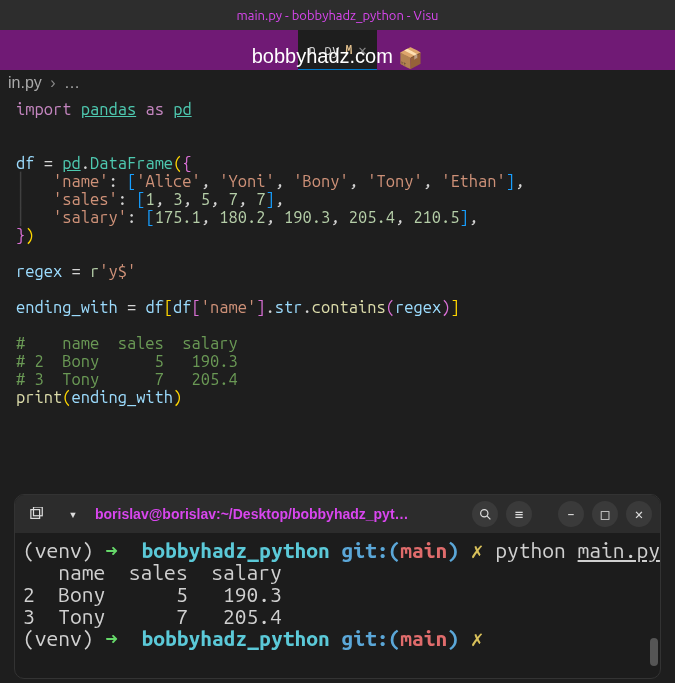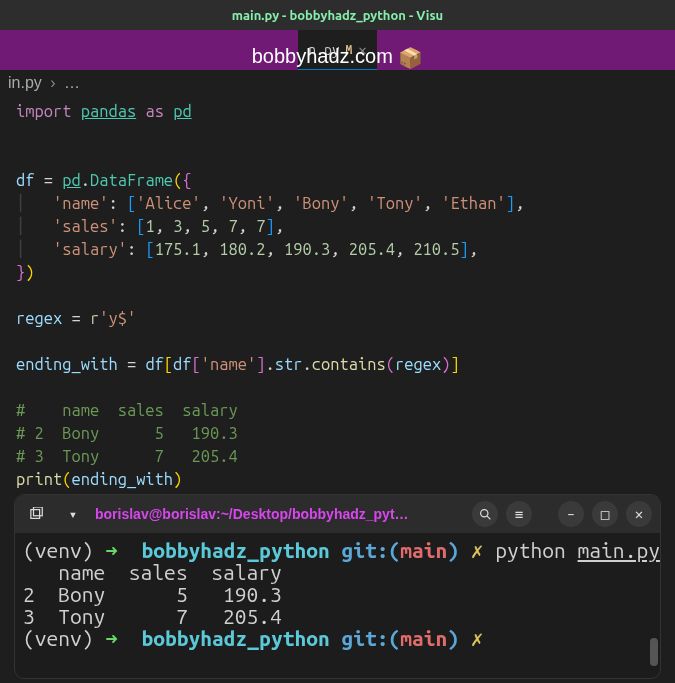--- a/index.html
+++ b/index.html
@@ -11,24 +11,23 @@
     color: #d4d4d4;
     overflow: hidden;
     position: relative;
   }
   .titlebar {
     height: 30px;
     background: #2d2d2d;
     display: flex;
     align-items: center;
     justify-content: center;
-    color: #86efac;
+    color: #d946ef;
     font-size: 13px;
     font-family: 'Ubuntu', sans-serif;
-    font-weight: bold;
   }
   .tabbar {
     height: 40px;
     background: #701a75;
     display: flex;
     align-items: center;
     justify-content: center;
   }
   .tab {
     display: flex;
@@ -59,21 +58,21 @@
   .breadcrumb {
     padding: 4px 8px;
     font-size: 16px;
     color: #aaa;
     font-family: sans-serif;
   }
   .breadcrumb .sep { margin: 0 4px; color: #888; }
   .editor {
     padding: 4px 16px;
     font-size: 16.5px;
-    line-height: 23px;
+    line-height: 18px;
     white-space: pre;
     font-family: 'Ubuntu Mono', 'Consolas', monospace;
   }
   .kw { color: #c586c0; }
   .mod { color: #4ec9b0; text-decoration: underline; }
   .as { color: #c586c0; }
   .var { color: #9cdcfe; }
   .eq { color: #d4d4d4; }
   .fn { color: #dcdcaa; }
   .p { color: #ffd700; }

